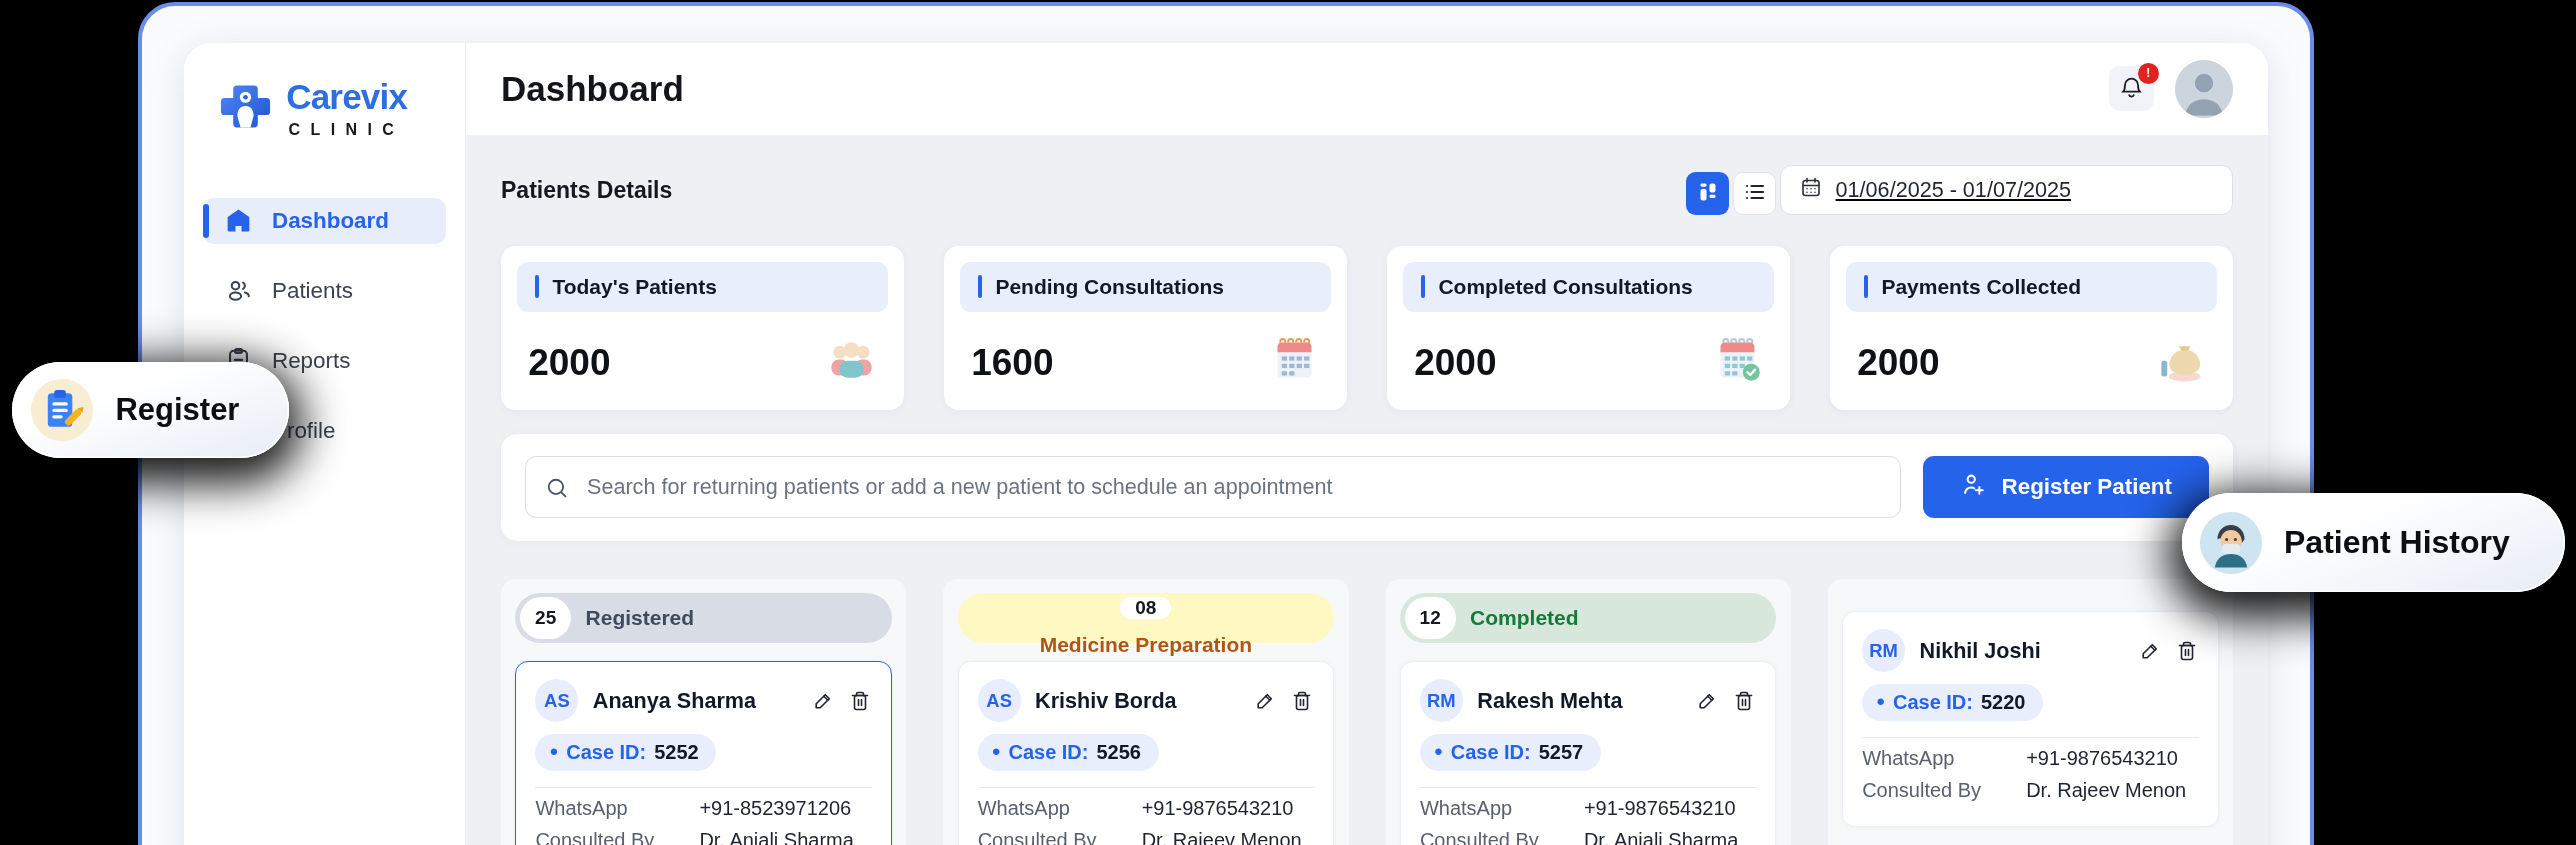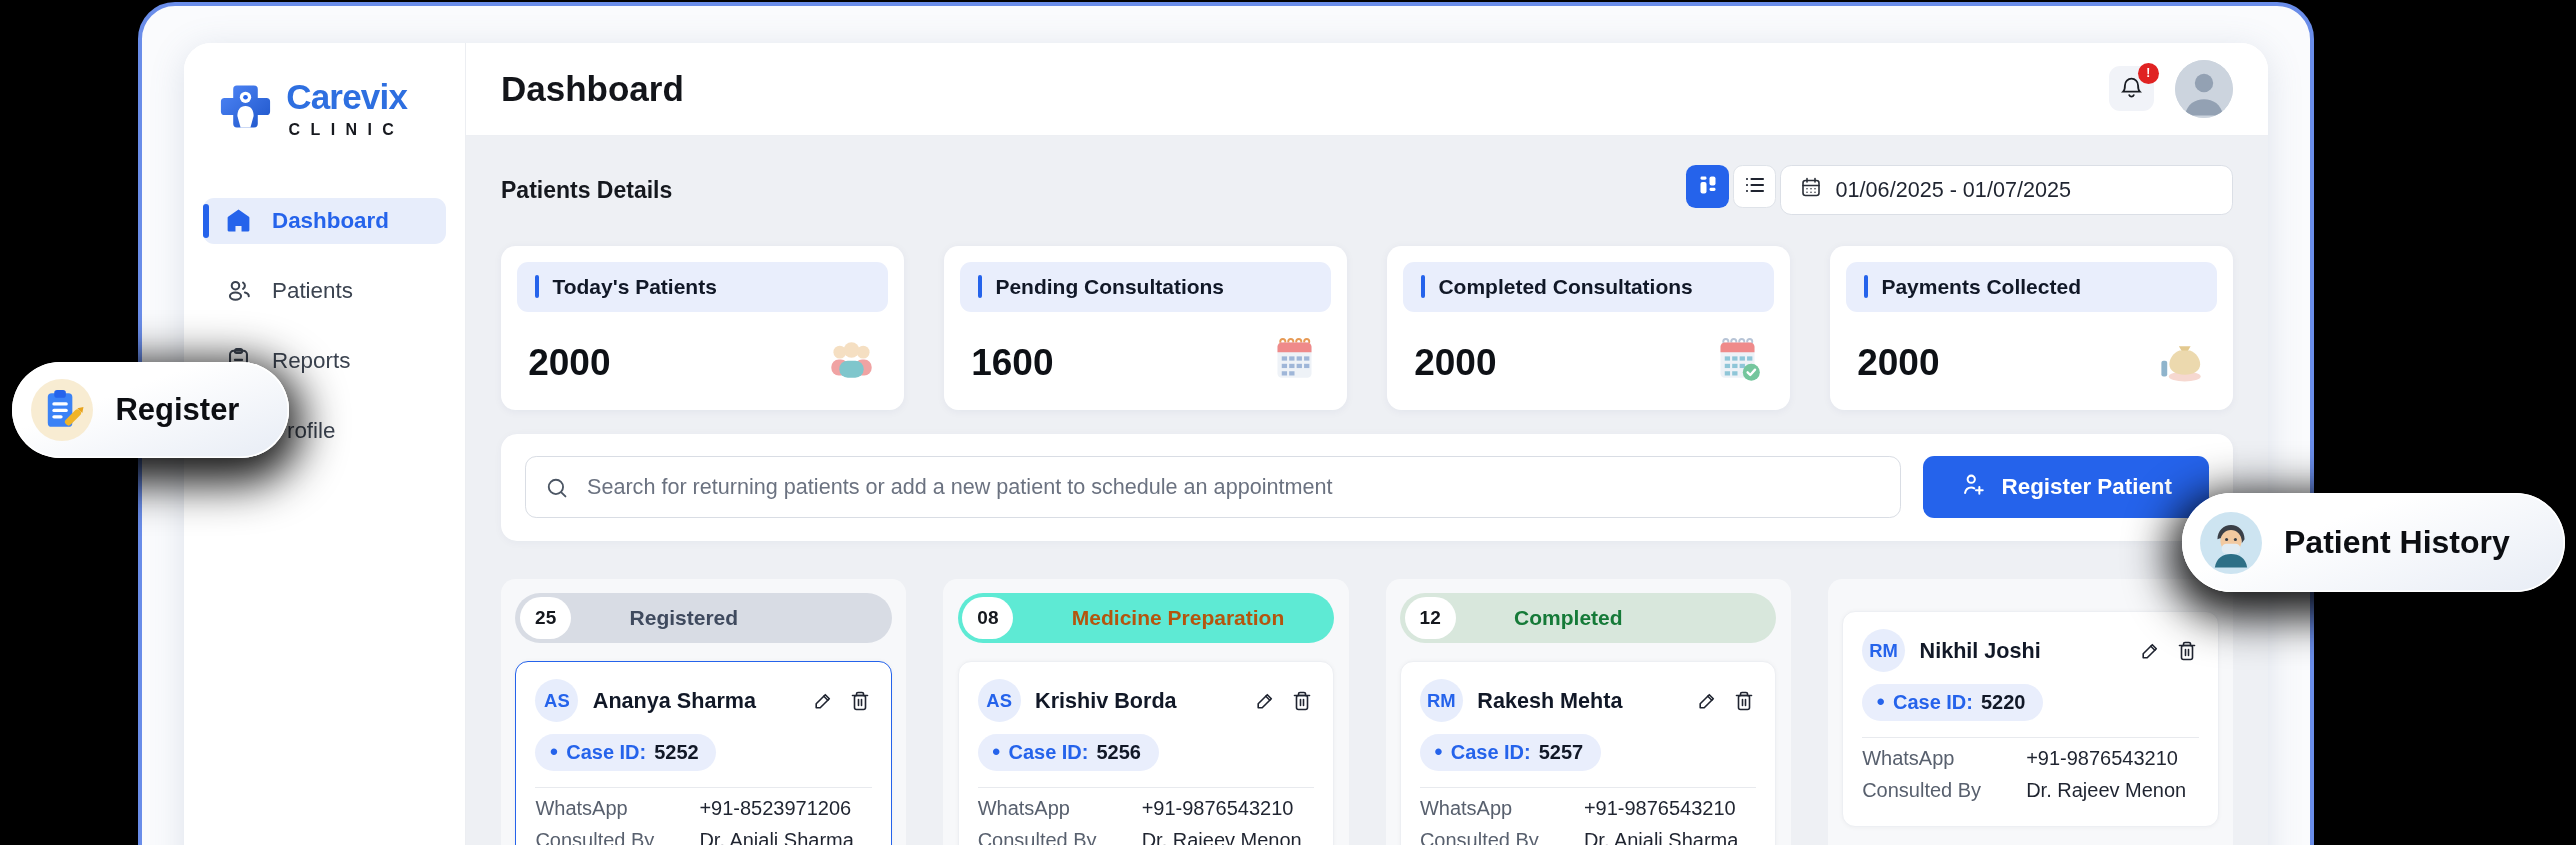--- a/index.html
+++ b/index.html
@@ -38,21 +38,21 @@
               display:flex; align-items:center; justify-content:center; cursor:pointer; }
   .bell-badge { position:absolute; top:-3.2px; right:-4.8px; width:21px; height:21px; border-radius:50%;
               background:#e02222; color:#fff; font-size:12px; font-weight:700;
               display:flex; align-items:center; justify-content:center; }
   .avatar { width:58px; height:58px; border-radius:50%; overflow:hidden; background:#ccd4de; cursor:pointer; }
 
   
   .content { flex:1; background:#eef0f4; padding:29px 35px; }
   .details-row { display:flex; align-items:center; height:51px; }
   .section-title { font-size:23px; font-weight:700; color:#15181e; }
-  .view-tools { margin-left:auto; display:flex; align-items:flex-start; gap:4px; }
+  .view-tools { margin-left:auto; display:flex; align-items:flex-end; gap:4px;text-decoration:underline; }
   .sq-btn { width:43px; height:43px; border-radius:9.6px; display:flex; align-items:center; justify-content:center; cursor:pointer; }
   .sq-btn.blue { background:#2563eb; }
   .sq-btn.white { background:#fff; border:0.8px solid #dfe3e9; }
   .date-field { width:453px; height:50px; background:#fff; border:1.6px solid #dbdfe6; border-radius:11.2px;
                 display:flex; align-items:center; gap:13px; padding:0 17.6px; font-size:21.6px; color:#1f2430; cursor:pointer; }
 
   
   .stats-row { display:flex; gap:40px; margin-top:30px; }
   .stat-card { flex:1; background:#fff; border-radius:14.4px; padding:16px 16px 23px; box-shadow:0 1.6px 8px rgba(25,40,90,.05); }
   .stat-head { background:#e9eefc; border-radius:11.2px; padding:13px 17.6px; display:flex; align-items:center; gap:13px; }
@@ -74,23 +74,23 @@
   .register-btn { height:62px; padding:0 37px; background:#2563eb; border:none; border-radius:11.2px;
                  color:#fff; font-size:22.4px; font-weight:700; display:flex; align-items:center; gap:14.4px;
                  cursor:pointer; font-family:inherit; }
 
   
   .board { display:flex; gap:37px; margin-top:38px; align-items:flex-start; }
   .column { flex:1; background:rgba(255,255,255,.55); border-radius:14.4px; padding:14.4px; min-height:288px; }
   .col-header { height:50px; border-radius:25px; display:flex; align-items:center; gap:14.4px; padding:4px 4.8px; }
   .col-count { min-width:51px; height:42px; border-radius:21px; background:#fff;
                display:flex; align-items:center; justify-content:center; font-size:19px; font-weight:700; color:#15181e; }
-  .col-label { font-size:21px; font-weight:700;margin-left:44px; }
+  .col-label { font-size:21px; font-weight:700; }
   .c-registered { background:#d8dce4; } .c-registered .col-label { color:#3f4a5e; }
-  .c-medicine  { background:#5eead4; } .c-medicine  .col-label { color:#b4550e; }
+  .c-medicine  { background:#fef9c3;flex-direction:column; } .c-medicine  .col-label { color:#b4550e; }
   .c-completed { background:#d8e7dc; } .c-completed .col-label { color:#157a38; }
   .c-canceled  { background:#f2cfd3; } .c-canceled  .col-label { color:#e02424; }
 
   .pcard { margin-top:17.6px; background:#fff; border-radius:13px; border:1.6px solid #edeff3;
            padding:19px 19px 24px; box-shadow:0 0.8px 4px rgba(0,0,0,.04); cursor:pointer; }
   .pcard.highlight { border-color:#2563eb; }
   .pcard-top { display:flex; align-items:center; gap:14.4px; height:40px; }
   .p-avatar { width:43px; height:43px; border-radius:50%; background:#e7edfc; color:#2563eb;
               font-size:18.4px; font-weight:700; display:flex; align-items:center; justify-content:center; flex:0 0 auto; }
   .p-name { font-size:21.6px; font-weight:700; color:#111827; flex:1; white-space:nowrap; overflow:hidden; }

